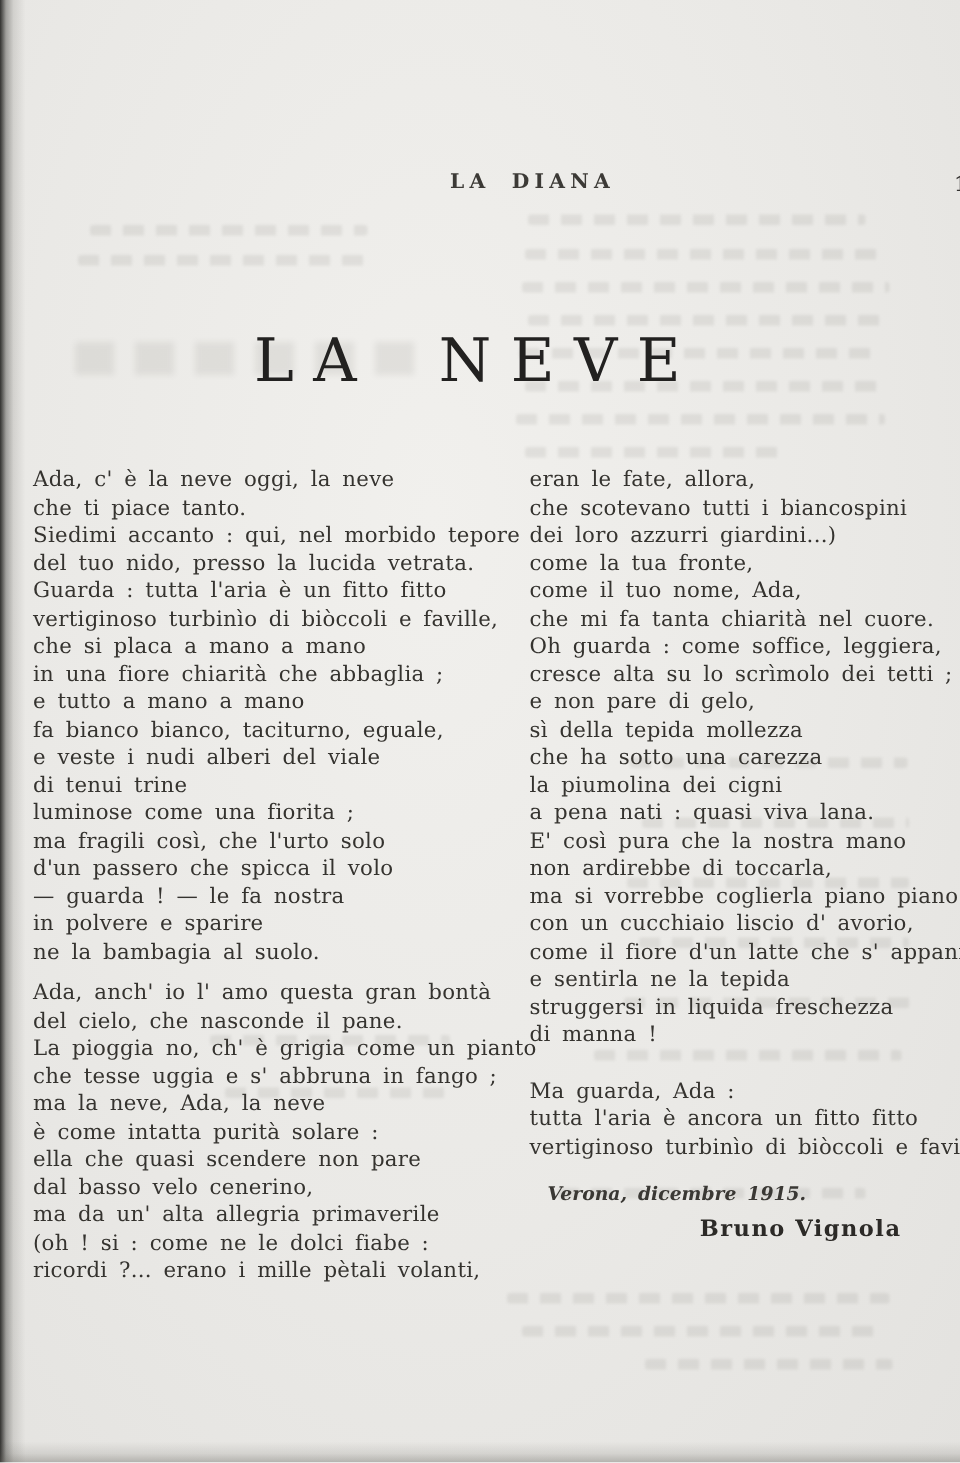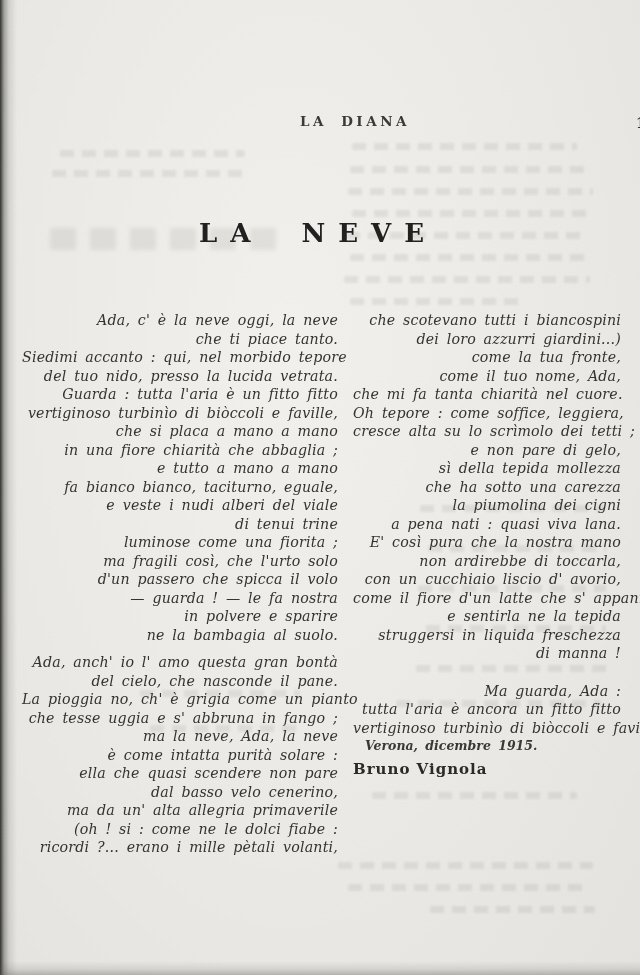--- a/index.html
+++ b/index.html
@@ -32,39 +32,39 @@
   .journal-title{
     position:absolute;left:263px;top:0;
     font-size:13.5px;font-weight:bold;letter-spacing:3.5px;word-spacing:6px;color:#3c3a36;
   }
   .page-number{
     position:absolute;left:599px;top:2px;
     font-size:14px;font-weight:bold;color:#343230;
   }
   .poem-title{
     position:absolute;top:218px;left:0;width:636px;margin:0;z-index:2;
-    text-align:center;font-size:26px;font-weight:bold;letter-spacing:13px;word-spacing:16px;
+    text-align:center;font-size:40px;font-weight:normal;letter-spacing:13px;word-spacing:16px;
     color:#222120;
   }
   .columns{position:absolute;top:311px;left:0;width:640px;z-index:2;}
   .col{position:absolute;top:0;}
   .col-left{left:22px;width:316px;}
   .col-right{left:353px;width:268px;}
   .line{
-    font-style:italic;font-size:14.2px;line-height:18.5px;
-    color:#35332f;letter-spacing:.2px;word-spacing:3px;white-space:nowrap;text-align:right;
+    font-size:14.2px;line-height:18.5px;
+    color:#35332f;letter-spacing:.2px;word-spacing:3px;white-space:nowrap;
   }
   .col-left .stanza + .stanza{margin-top:9px;}
   .col-right .stanza + .stanza{margin-top:19px;}
   .dateline{
-    margin:1px 0 0 12px;font-style:italic;font-weight:bold;font-size:12.5px;
+    margin:14px 0 0 12px;font-style:italic;font-weight:bold;font-size:12.5px;
     color:#3a3834;word-spacing:3px;
   }
   .signature{
-    margin:7px 20px 0 0;text-align:left;font-weight:bold;font-size:15px;
+    margin:7px 20px 0 0;text-align:right;font-weight:bold;font-size:15px;
     letter-spacing:1px;color:#2c2a27;
   }
 </style>
 </head>
 <body>
 
 <div class="page">
 
   <div class="edge-left"></div>
   <div class="edge-bottom"></div>
@@ -132,34 +132,36 @@
           <div class="line">ella che quasi scendere non pare</div>
           <div class="line">dal basso velo cenerino,</div>
           <div class="line">ma da un' alta allegria primaverile</div>
           <div class="line">(oh ! si : come ne le dolci fiabe :</div>
           <div class="line">ricordi ?... erano i mille pètali volanti,</div>
         </div>
       </div>
     <div class="col col-right">
       <div>
           <div class="stanza">
+            <div class="line">eran le fate, allora,</div>
             <div class="line">che scotevano tutti i biancospini</div>
             <div class="line">dei loro azzurri giardini...)</div>
             <div class="line">come la tua fronte,</div>
             <div class="line">come il tuo nome, Ada,</div>
             <div class="line">che mi fa tanta chiarità nel cuore.</div>
-            <div class="line">Oh tepore : come soffice, leggiera,</div>
+            <div class="line">Oh guarda : come soffice, leggiera,</div>
             <div class="line">cresce alta su lo scrìmolo dei tetti ;</div>
             <div class="line">e non pare di gelo,</div>
             <div class="line">sì della tepida mollezza</div>
             <div class="line">che ha sotto una carezza</div>
             <div class="line">la piumolina dei cigni</div>
             <div class="line">a pena nati : quasi viva lana.</div>
             <div class="line">E' così pura che la nostra mano</div>
             <div class="line">non ardirebbe di toccarla,</div>
+            <div class="line">ma si vorrebbe coglierla piano piano</div>
             <div class="line">con un cucchiaio liscio d' avorio,</div>
             <div class="line">come il fiore d'un latte che s' appanna,</div>
             <div class="line">e sentirla ne la tepida</div>
             <div class="line">struggersi in liquida freschezza</div>
             <div class="line">di manna !</div>
           </div>
           <div class="stanza">
             <div class="line">Ma guarda, Ada :</div>
             <div class="line">tutta l'aria è ancora un fitto fitto</div>
             <div class="line">vertiginoso turbinìo di biòccoli e faville...</div>

